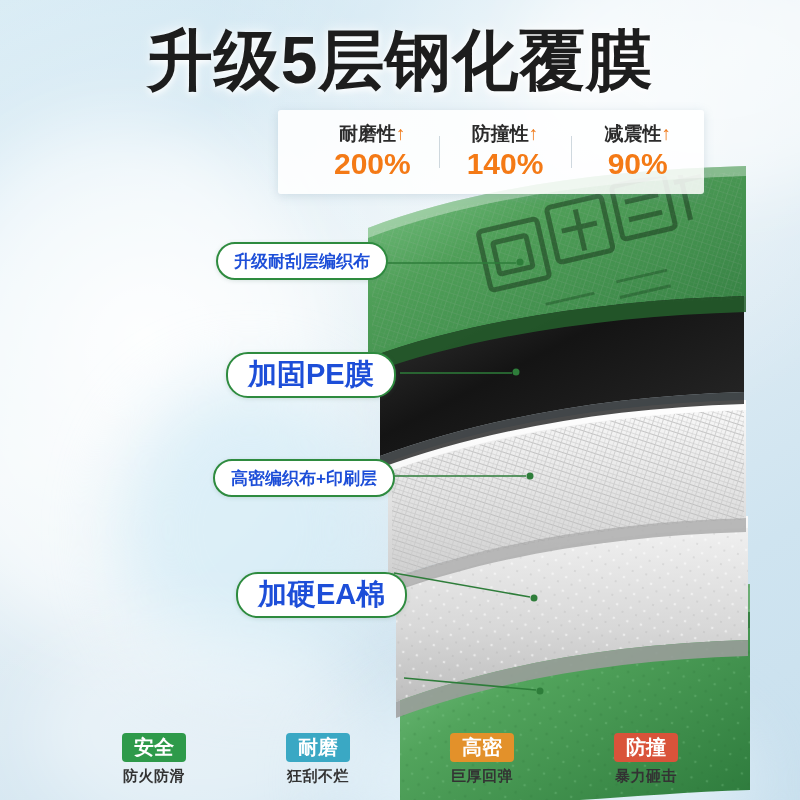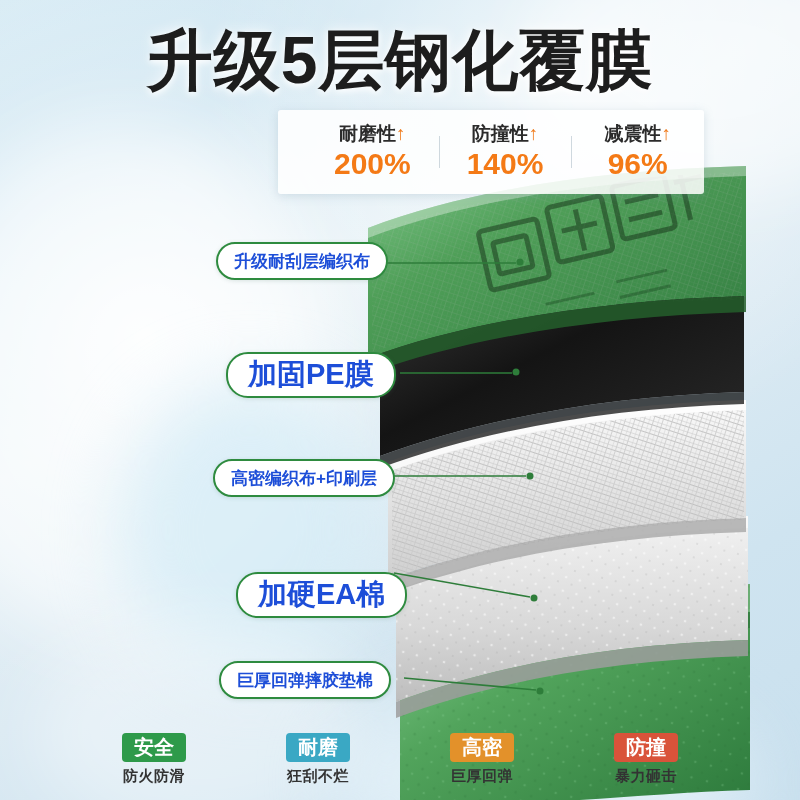--- a/index.html
+++ b/index.html
@@ -303,29 +303,28 @@
     <div class="spec-item">
       <div class="spec-label"><span>耐磨性</span><span class="arrow">↑</span></div>
       <div class="spec-value">200%</div>
     </div>
     <div class="spec-item">
       <div class="spec-label"><span>防撞性</span><span class="arrow">↑</span></div>
       <div class="spec-value">140%</div>
     </div>
     <div class="spec-item">
       <div class="spec-label"><span>减震性</span><span class="arrow">↑</span></div>
-      <div class="spec-value">96%</div>
+      <div class="spec-value">90%</div>
     </div>
   </div>
 
   <div class="callout small c1">升级耐刮层编织布</div>
   <div class="callout big c2">加固PE膜</div>
   <div class="callout small c3">高密编织布+印刷层</div>
   <div class="callout big c4">加硬EA棉</div>
-  <div class="callout small c5">巨厚回弹摔胶垫棉</div>
 
   <div class="badges">
     <div class="badge">
       <div class="badge-title" style="background:#2e9a4a">安全</div>
       <div class="badge-sub">防火防滑</div>
     </div>
     <div class="badge">
       <div class="badge-title" style="background:#3aa8c4">耐磨</div>
       <div class="badge-sub">狂刮不烂</div>
     </div>

